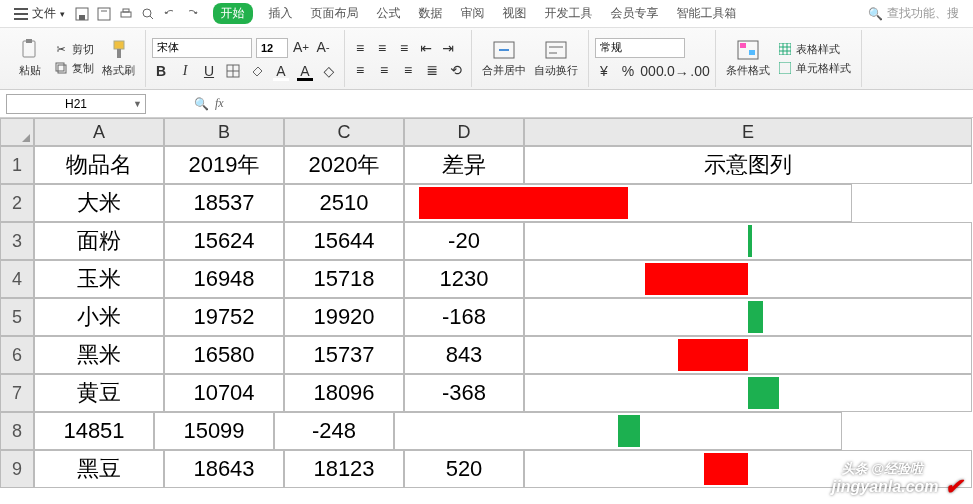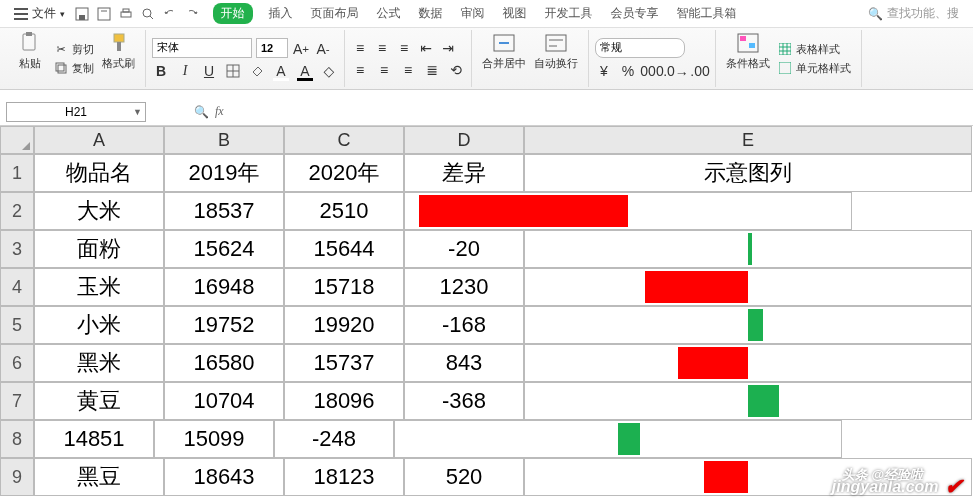--- a/index.html
+++ b/index.html
@@ -15,40 +15,40 @@
 .qat-icon { width: 14px; height: 14px; display: flex; align-items: center; justify-content: center; }
 .tabs { display: flex; gap: 14px; align-items: center; }
 .tab { color: #555; padding: 2px 2px; }
 .tab.active { background: #22b14c; color: #fff; border-radius: 8px; padding: 2px 8px; }
 .searchbox { margin-left: auto; display: flex; align-items: center; color: #999; }
 .searchbox .mag { margin-right: 4px; }
 
 
 .ribbon { height: 62px; background: linear-gradient(#fafafa,#f2f2f2); border-bottom: 1px solid #cfcfcf; display: flex; padding: 2px 4px; }
 .group { display: flex; align-items: stretch; border-right: 1px solid #d9d9d9; padding: 2px 6px; }
-.vbtn { display: flex; flex-direction: column; align-items: center; gap: 2px; padding: 0 4px; min-width: 40px; }
+.vbtn { display: flex; flex-direction: column; align-items: center; justify-content: center; gap: 2px; padding: 0 4px; min-width: 40px; }
 .vbtn-icon { width: 22px; height: 22px; display: flex; align-items: center; justify-content: center; }
 .vbtn-label { font-size: 11px; color: #333; }
 .vcol { display: flex; flex-direction: column; justify-content: center; gap: 4px; padding: 0 4px; }
 .hbtn { display: flex; align-items: center; gap: 4px; font-size: 11px; color: #333; }
 .hbtn-icon { width: 14px; height: 14px; display: flex; align-items: center; justify-content: center; }
-.fontrow { display: flex; gap: 4px; align-items: flex-end; }
+.fontrow { display: flex; gap: 4px; align-items: flex-start; }
 select.fauxsel, input.fauxsel { height: 20px; border: 1px solid #bbb; background: #fff; font-size: 11px; padding: 0 4px; }
 .fontname { width: 100px; }
 .fontsize { width: 32px; font-weight: bold; }
 .iconbtn { width: 18px; height: 18px; display: flex; align-items: center; justify-content: center; color: #333; font-size: 14px; }
 .fontrow2 { display: flex; gap: 6px; align-items: center; margin-top: 4px; }
 .bold { font-weight: bold; }
 .italic { font-style: italic; font-family: serif; }
 .under { text-decoration: underline; }
 .colorA { position: relative; }
 .colorA::after { content:""; position: absolute; bottom: -1px; left: 1px; right: 1px; height: 3px; background: var(--c,#fff); }
 
 
-.fbar { height: 28px; border-bottom: 1px solid #cfcfcf; display: flex; align-items: center; background: #fff; margin-top: 8px; }
+.fbar { height: 28px; border-bottom: 1px solid #cfcfcf; display: flex; align-items: center; background: #fff; }
 .namebox { width: 140px; height: 20px; border: 1px solid #aaa; margin-left: 6px; display: flex; align-items: center; justify-content: center; position: relative; }
 .namebox .drop2 { position: absolute; right: 3px; font-size: 9px; color: #666; }
 .fbar .gap { width: 44px; }
 .fbar .fx { font-style: italic; font-family: serif; color: #666; margin-left: 6px; }
 .fbar .mag2 { color: #888; margin-left: 4px; }
 
 
 .sheet { position: relative; }
 .colheads { display: flex; height: 28px; }
 .rowhead, .corner { background: #e8e8e8; border: 1px solid #bbb; display: flex; align-items: center; justify-content: center; color: #555; }
@@ -63,21 +63,21 @@
 .barcell { justify-content: flex-start; padding: 0; }
 .bar { height: 100%; }
 .bar.red { background: #ff0000; }
 .bar.green { background: #1cb050; }
 .bar-wrap { position: absolute; top: 2px; bottom: 2px; }
 .bar-red-wrap { right: 50%; display:flex; justify-content:flex-end; }
 .bar-green-wrap { left: 50%; }
 
 
 .wm { position: absolute; right: 10px; bottom: 4px; font-size: 16px; color: #fff; font-weight: bold; text-shadow: 0 0 3px rgba(0,0,0,.6); font-style: italic; display:flex; gap:6px; align-items:center;}
-.wm .top { font-size:13px; position:absolute; right:40px; bottom:16px; }
+.wm .top { font-size:13px; position:absolute; right:40px; bottom:22px; }
 .wm .check { color:#d00; font-size:22px; }
 </style>
 </head>
 <body>
 
 <div class="menubar">
   <div class="hamburger">
       <span></span>
       <span></span>
       <span></span>
@@ -236,21 +236,21 @@
             <rect x="1" y="1" width="20" height="16" fill="none" stroke="#666"></rect>
             <path d="M4 6h14M4 12h8" stroke="#666"></path>
           </svg>
         </div>
       <span class="vbtn-label">自动换行</span>
     </div>
   </div>
 
   <div class="group" style="flex-direction:column;justify-content:center;">
     <div class="fontrow">
-        <input class="fauxsel" style="width: 90px; border-radius: 8px;" value="常规">
+        <input class="fauxsel" style="width: 90px;" value="常规">
       </div>
     <div class="fontrow2">
       <span class="iconbtn">¥</span>
       <span class="iconbtn">%</span>
       <span class="iconbtn">000</span>
       <span class="iconbtn">.0→</span>
       <span class="iconbtn">.00</span>
     </div>
   </div>
 

